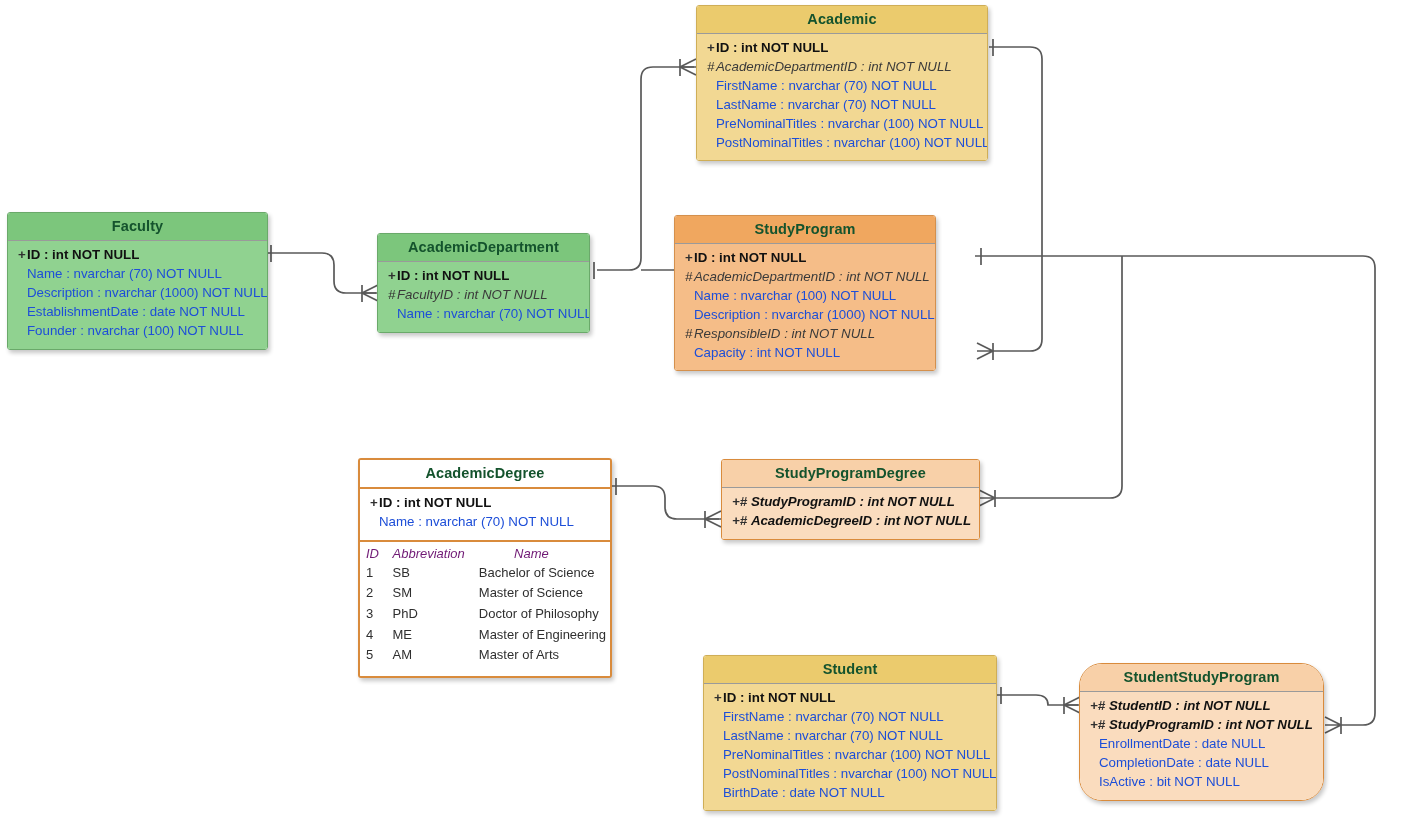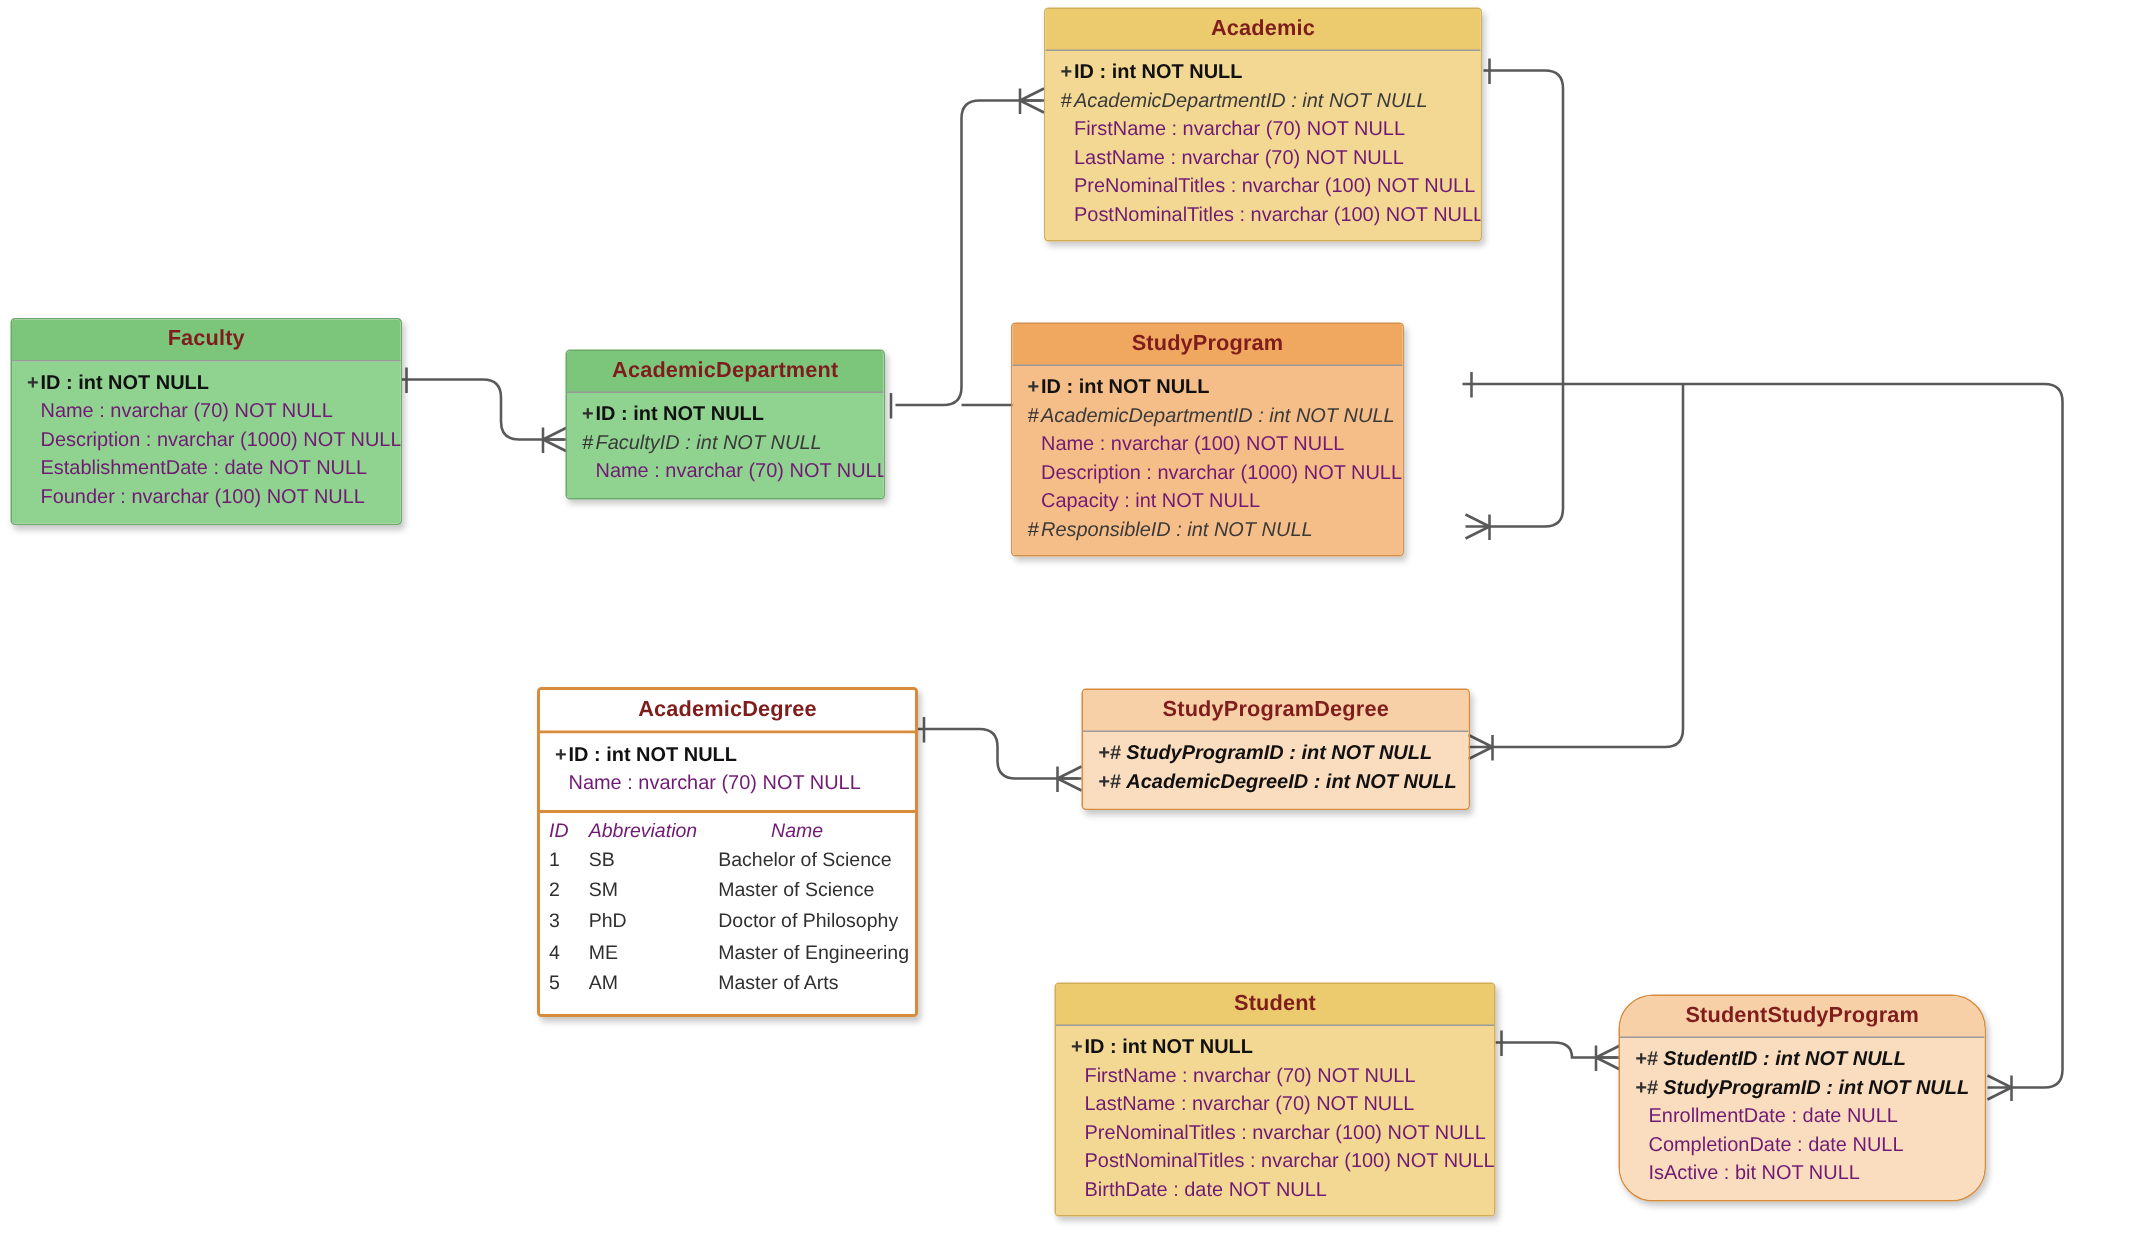--- a/index.html
+++ b/index.html
@@ -34,32 +34,32 @@
     border:1px solid #9a9a9a;
     border-radius:3px;
     box-shadow:2px 3px 4px rgba(0,0,0,0.22);
     overflow:hidden;
   }
   .entity .hdr{
     box-sizing:border-box;
     text-align:center;
     font-weight:bold;
     font-size:14.5px;
-    color:#7f1d1d;
+    color:#14532d;
     padding:5px 6px 6px 6px;
     letter-spacing:.1px;
     border-bottom:1px solid #9a9a9a;
   }
   .entity .attrs{
     box-sizing:border-box;
     padding:5px 0 8px 0;
   }
   .attr{
     font-size:13.3px;
-    color:#701a75;
+    color:#1d4ed8;
     line-height:18.9px;
     white-space:nowrap;
     padding:0 8px 0 10px;
   }
   .attr .mark{
     display:inline-block;
     min-width:9px;
     color:#2f2f2f;
   }
   .attr.pk{font-weight:bold;color:#111;}
@@ -221,22 +221,22 @@
     </div>
   </div>
 
   <div class="entity pal-orange" style="left:674px;top:215px;width:262px;">
     <div class="hdr">StudyProgram</div>
     <div class="attrs">
       <div class="attr pk"><span class="mark">+</span><span>ID : int NOT NULL</span></div>
       <div class="attr fk"><span class="mark">#</span><span>AcademicDepartmentID : int NOT NULL</span></div>
       <div class="attr"><span class="mark"></span><span>Name : nvarchar (100)  NOT NULL</span></div>
       <div class="attr"><span class="mark"></span><span>Description : nvarchar (1000)  NOT NULL</span></div>
+      <div class="attr fk"><span class="mark">#</span><span>ResponsibleID : int NOT NULL</span></div>
       <div class="attr"><span class="mark"></span><span>Capacity : int NOT NULL</span></div>
-      <div class="attr fk"><span class="mark">#</span><span>ResponsibleID : int NOT NULL</span></div>
     </div>
   </div>
 
   <div class="entity pal-framed" style="left:358px;top:458px;width:254px;">
     <div class="hdr">AcademicDegree</div>
     <div class="attrs">
       <div class="attr pk"><span class="mark">+</span><span>ID : int NOT NULL</span></div>
       <div class="attr"><span class="mark"></span><span>Name : nvarchar (70)  NOT NULL</span></div>
     </div>
     <div class="grid">

